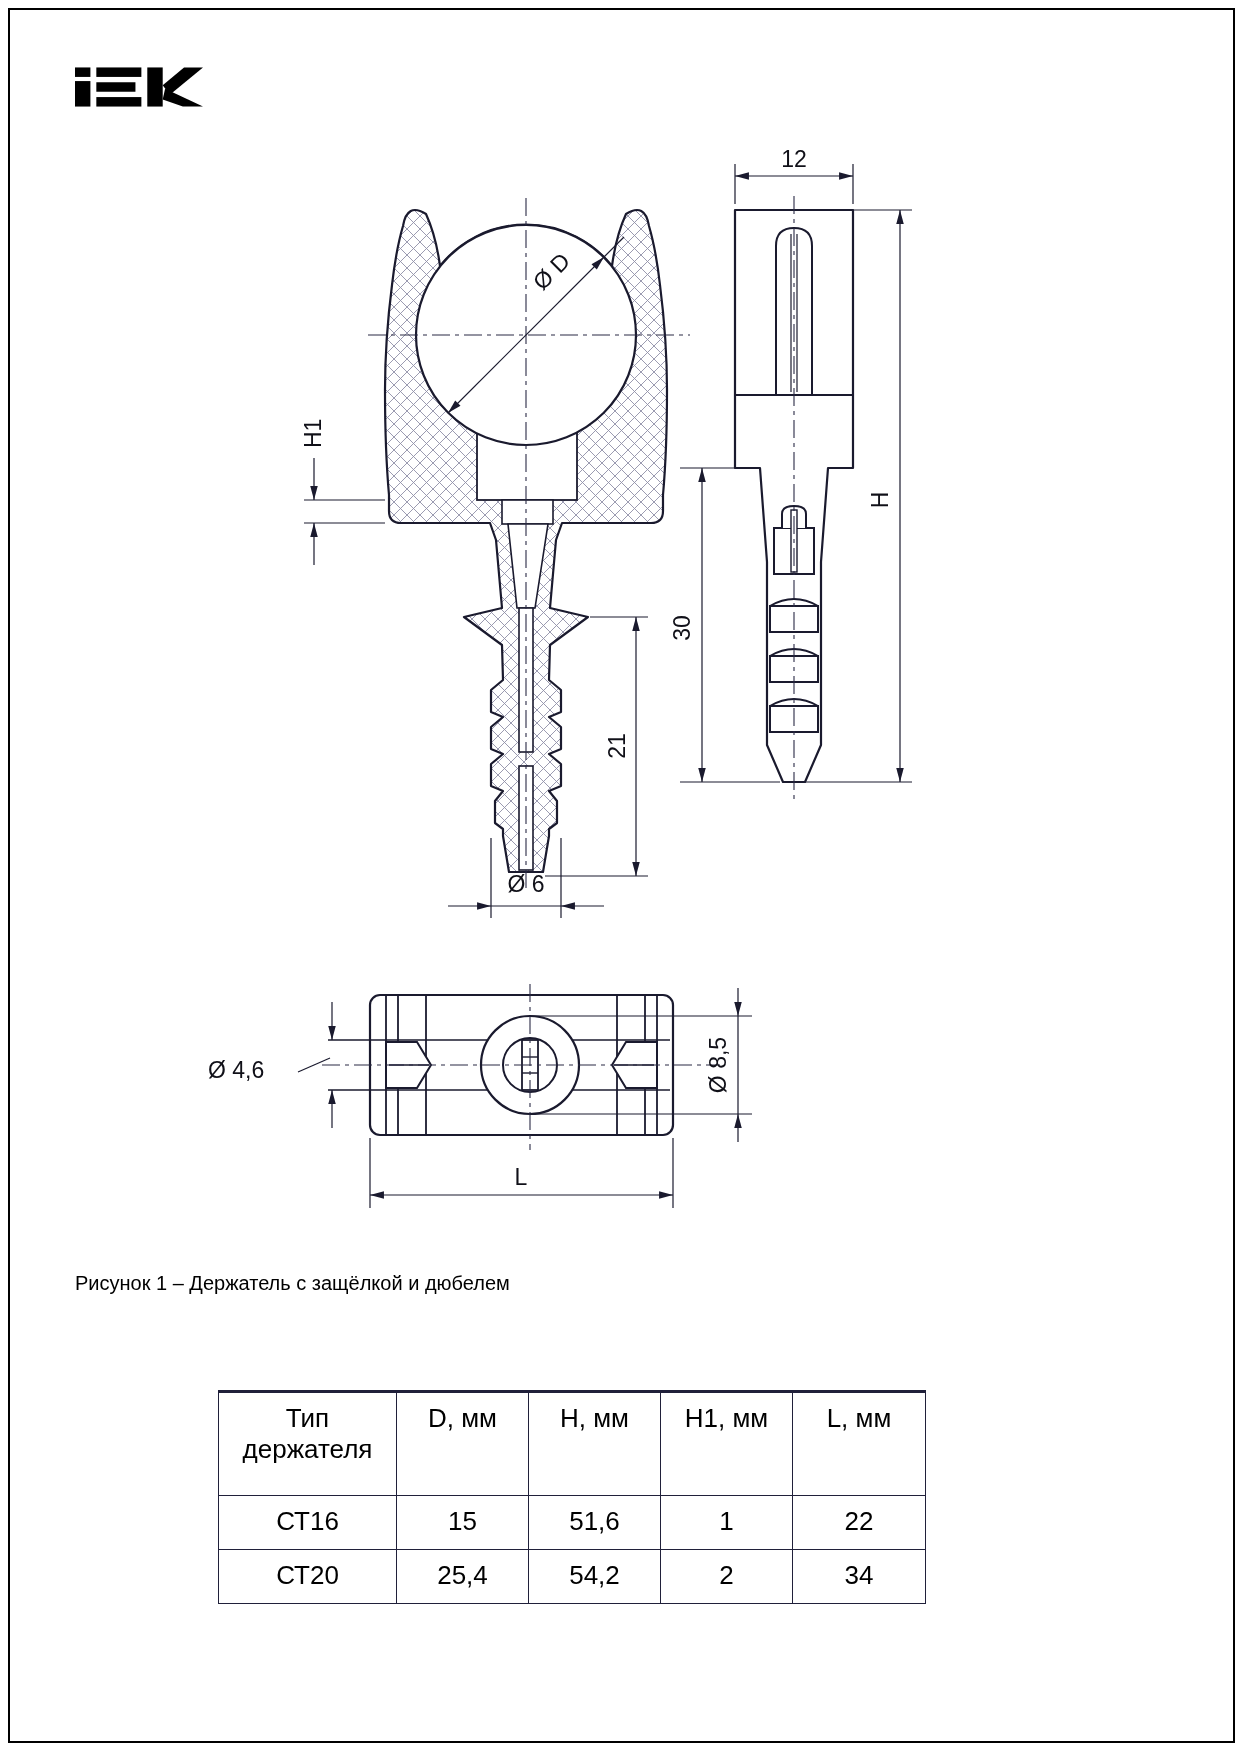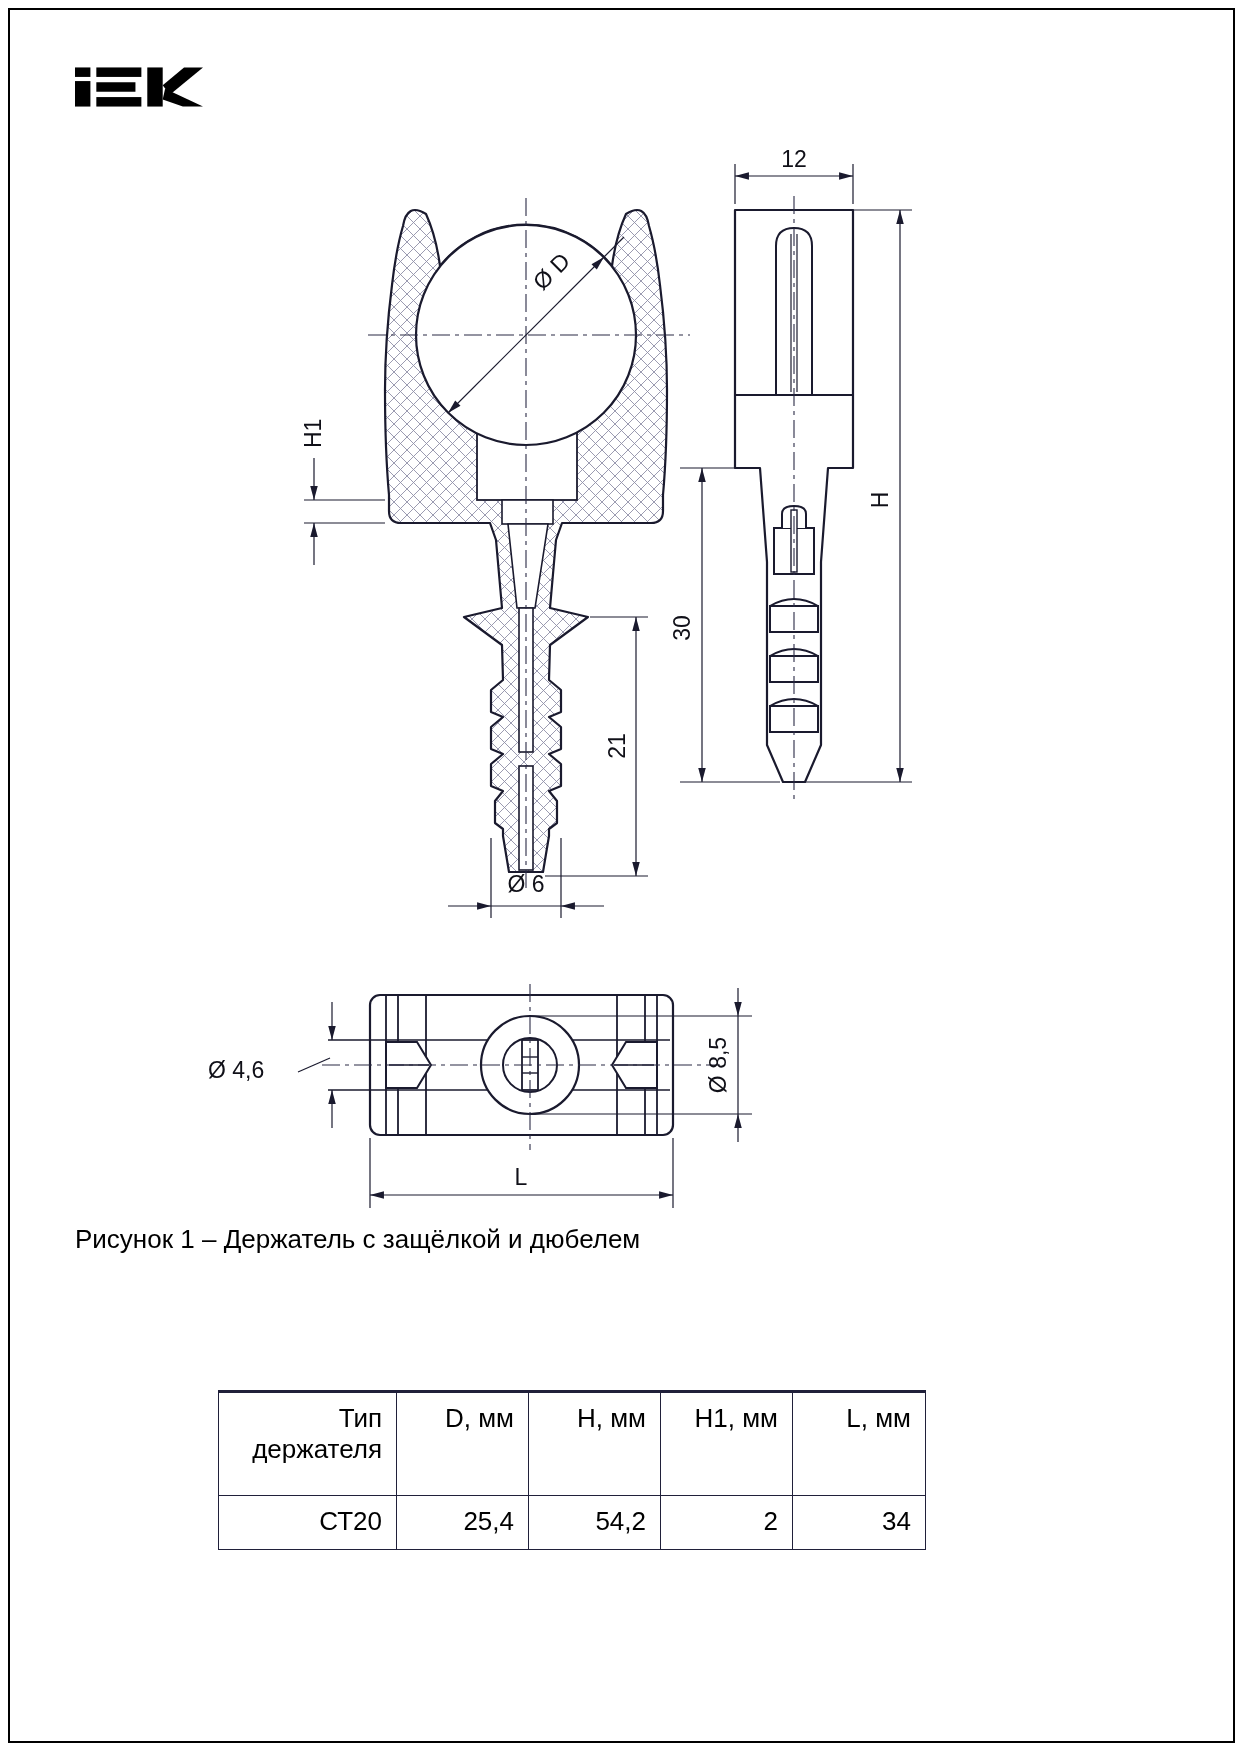--- a/index.html
+++ b/index.html
@@ -2,24 +2,24 @@
 <html><head>
 <meta charset="utf-8">
 <style>
   html,body{margin:0;padding:0;background:#e8e8e8;}
   #page{position:relative;width:1243px;height:1751px;background:#ffffff;
         font-family:"Liberation Sans",sans-serif;overflow:hidden;}
   #page-frame{position:absolute;left:8px;top:8px;right:8px;bottom:8px;
         border:2.5px solid #000;pointer-events:none;}
   .abs{position:absolute;}
   svg text{font-family:"Liberation Sans",sans-serif;font-size:23px;fill:#101018;}
-  .caption{position:absolute;left:75px;top:1224px;font-size:26px;color:#000;}
+  .caption{position:absolute;left:75px;top:1272px;font-size:20px;color:#000;}
   table.spec{position:absolute;left:218px;top:1390px;border-collapse:collapse;
         table-layout:fixed;font-size:26px;color:#000;}
-  table.spec th,table.spec td{border:1.6px solid #20203a;text-align:right;
+  table.spec th,table.spec td{border:1.6px solid #20203a;text-align:center;
         font-weight:normal;padding:10px 14px;vertical-align:top;}
   table.spec thead th{height:82px;}
   table.spec tbody td{height:33px;}
   table.spec tr.toprule th{border-top:3px solid #20203a;}
 </style>
 </head>
 <body>
 
 <div id="page">
   <div id="page-frame"></div>
@@ -201,20 +201,27 @@
       <tr class="toprule">
         <th>Тип держателя</th>
         <th>D, мм</th>
         <th>H, мм</th>
         <th>H1, мм</th>
         <th>L, мм</th>
       </tr>
     </thead>
     <tbody>
       <tr>
+        <td>СТ16</td>
+        <td>15</td>
+        <td>51,6</td>
+        <td>1</td>
+        <td>22</td>
+      </tr>
+      <tr>
         <td>СТ20</td>
         <td>25,4</td>
         <td>54,2</td>
         <td>2</td>
         <td>34</td>
       </tr>
     </tbody>
   </table>
 </div>
 

